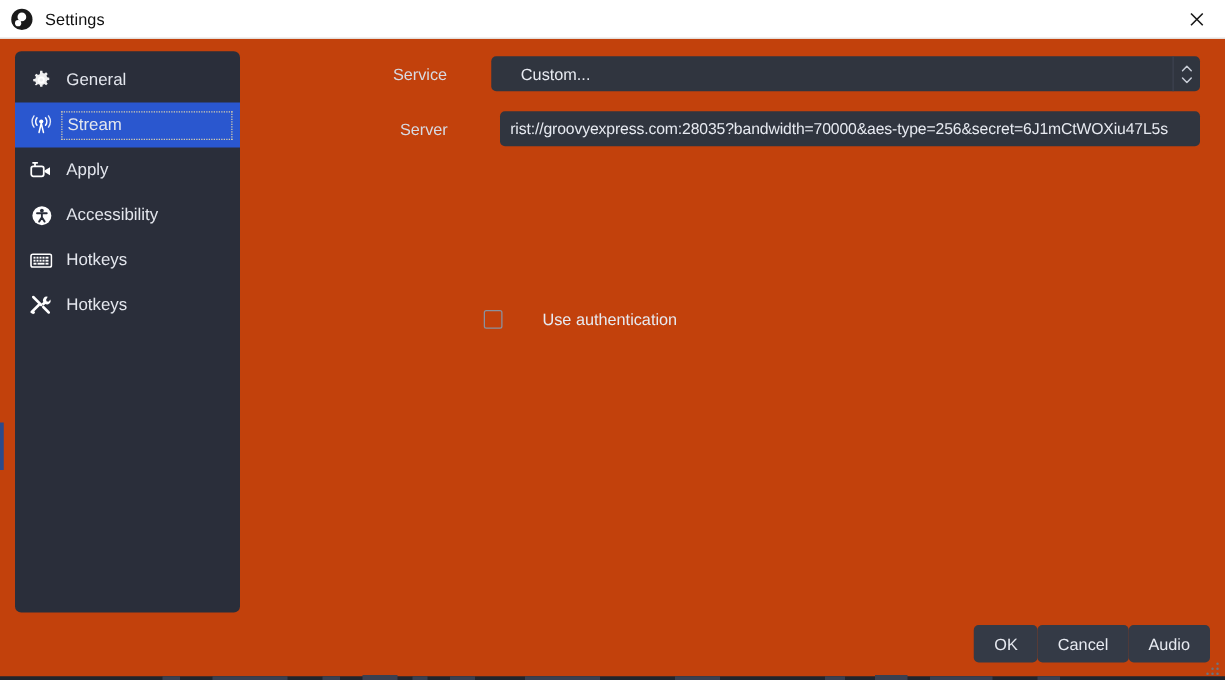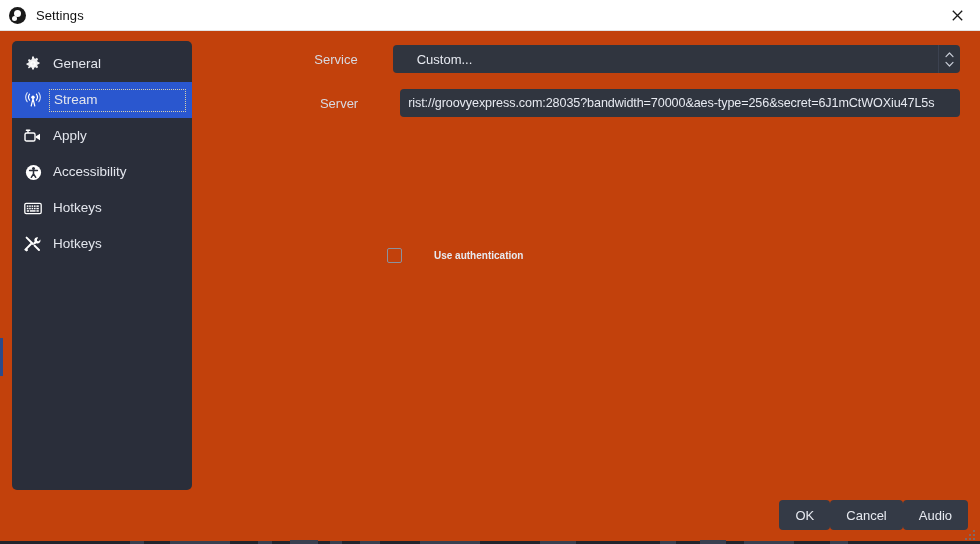--- a/index.html
+++ b/index.html
@@ -210,23 +210,22 @@
     width: 15px; height: 15px;
     border: 1px solid #8b919e;
     border-radius: 2px;
     background: transparent;
     flex: none;
     margin-right: 10px;
     cursor: pointer;
   }
   .row-auth .auth-label {
     color: #e7eaf1;
-    font-size: 10px;
+    font-size: 13px;
     cursor: default;
-    font-weight: bold;
   }
 
   
   .footer {
     position: absolute; right: 12px; bottom: 14px;
     display: flex; align-items: center; 
   }
   .dlg-btn {
     height: 30px;
     min-width: 48px;

